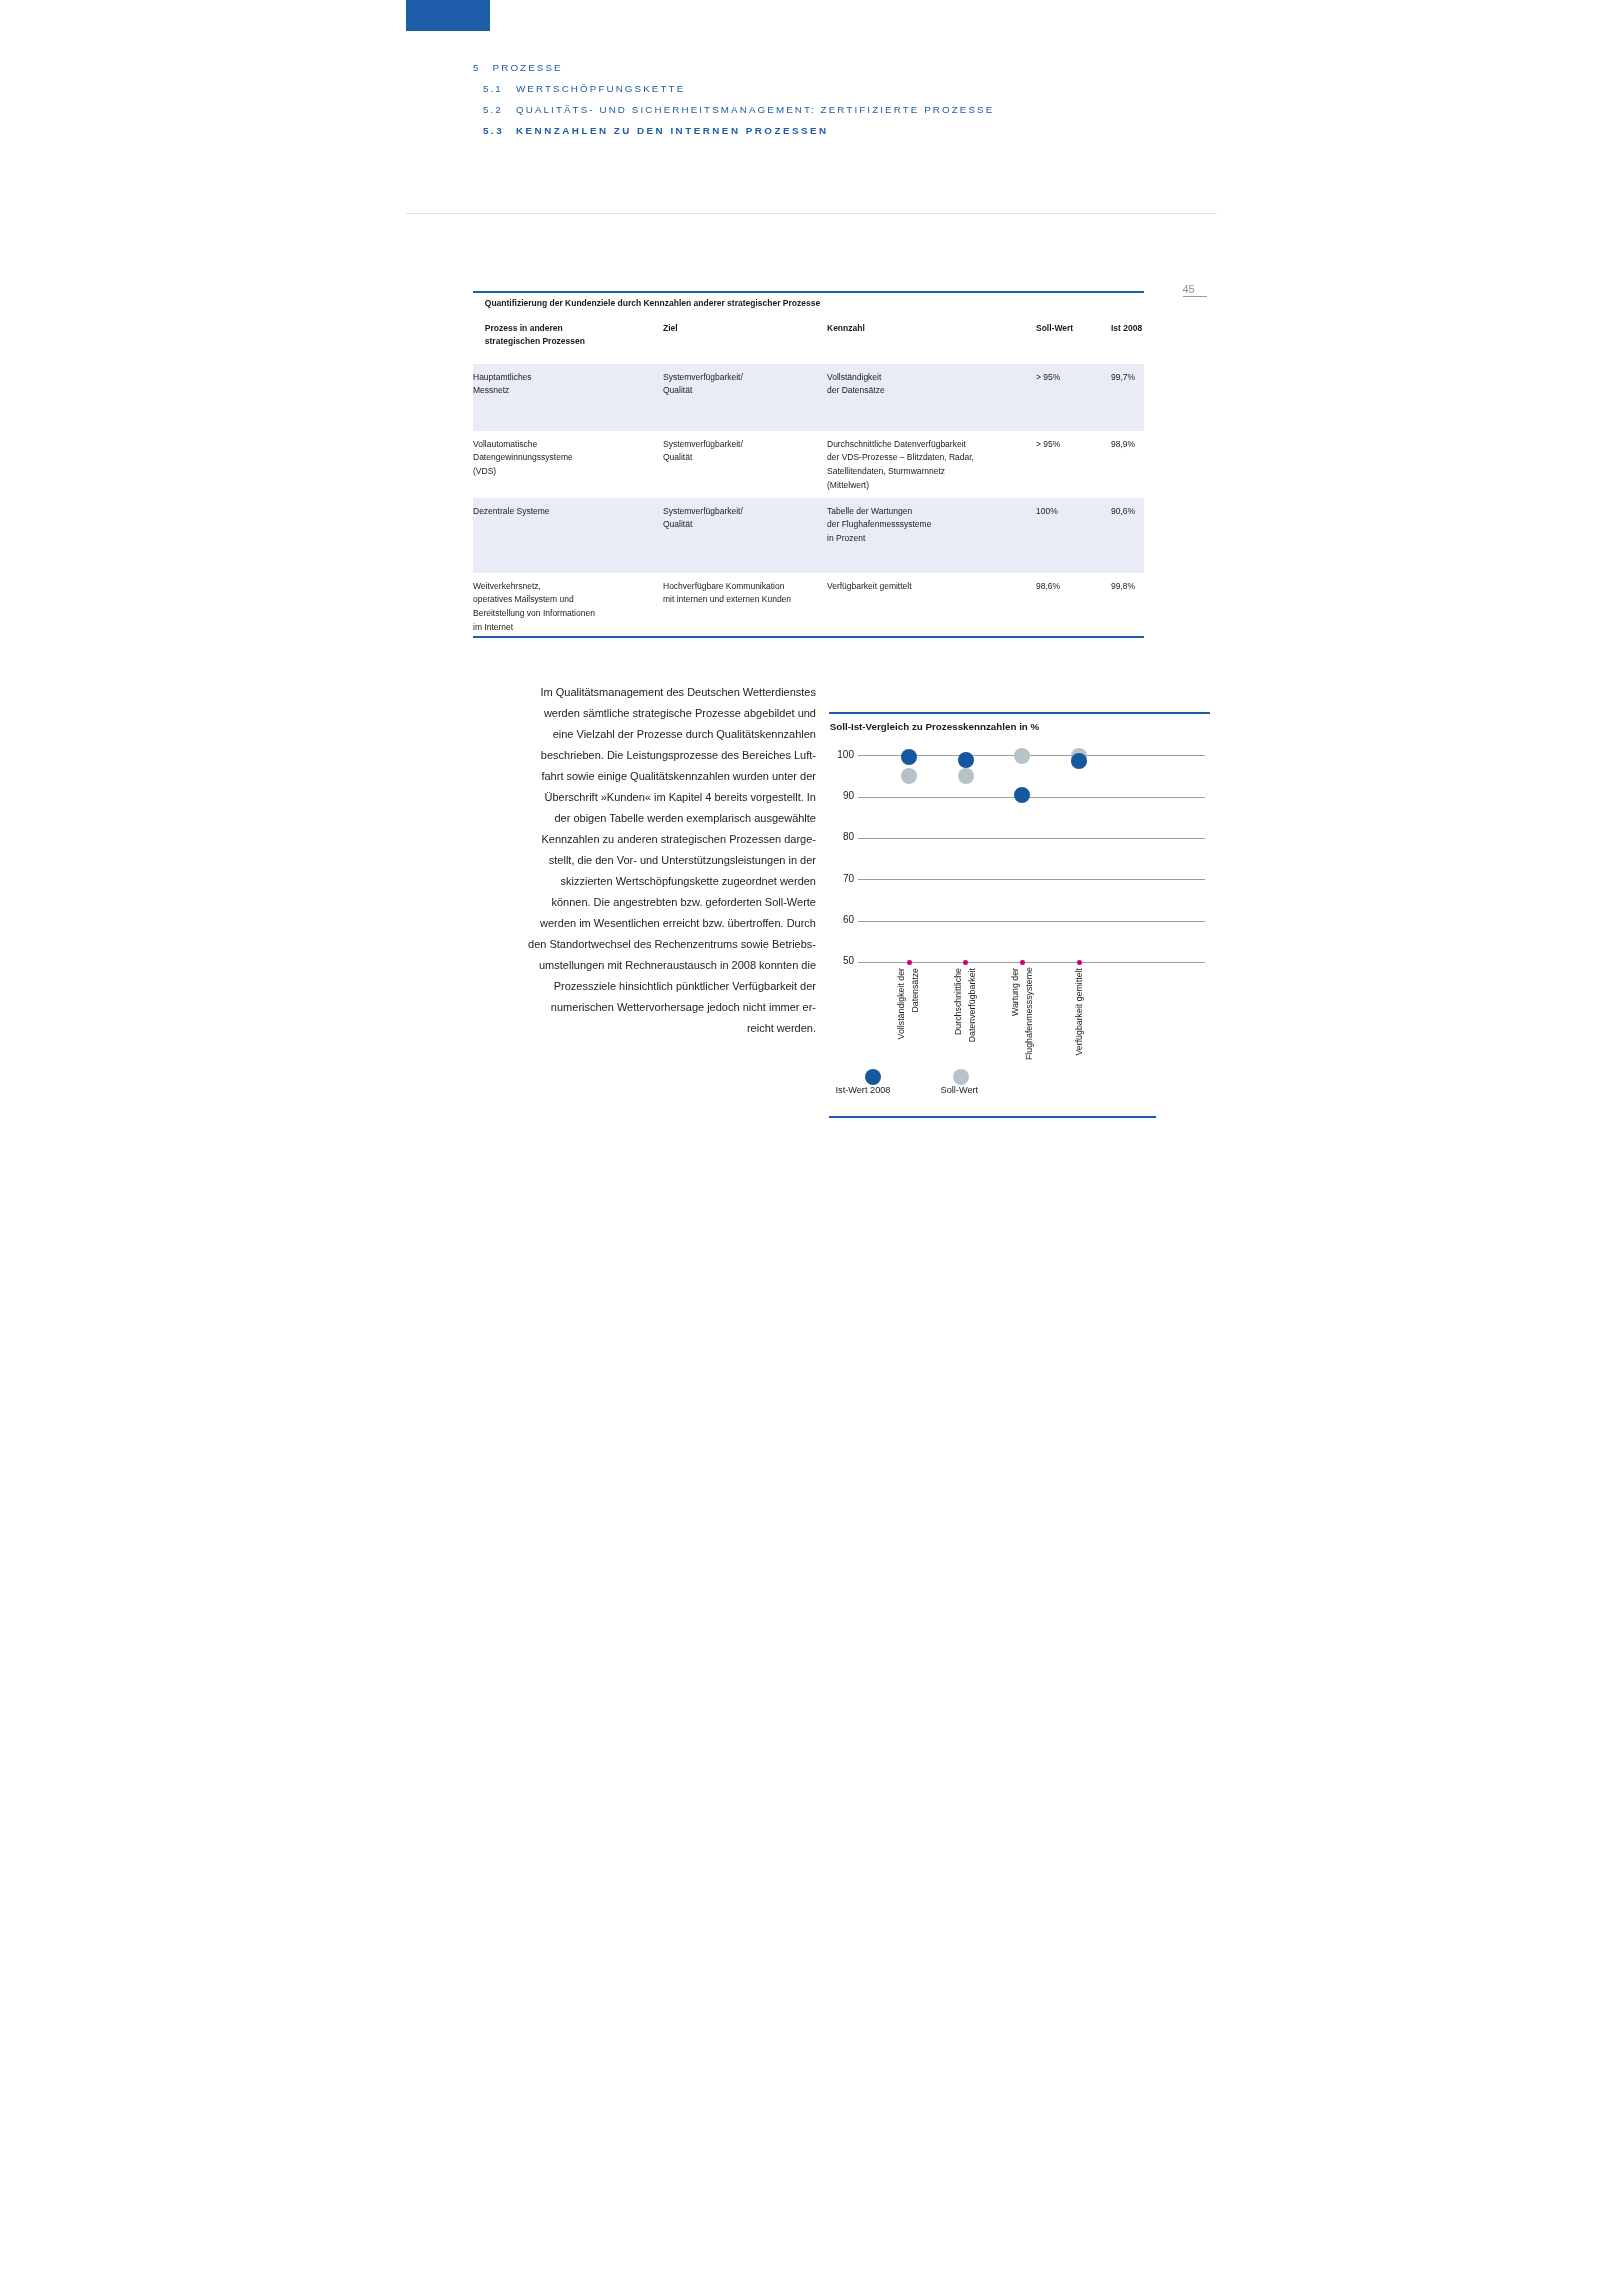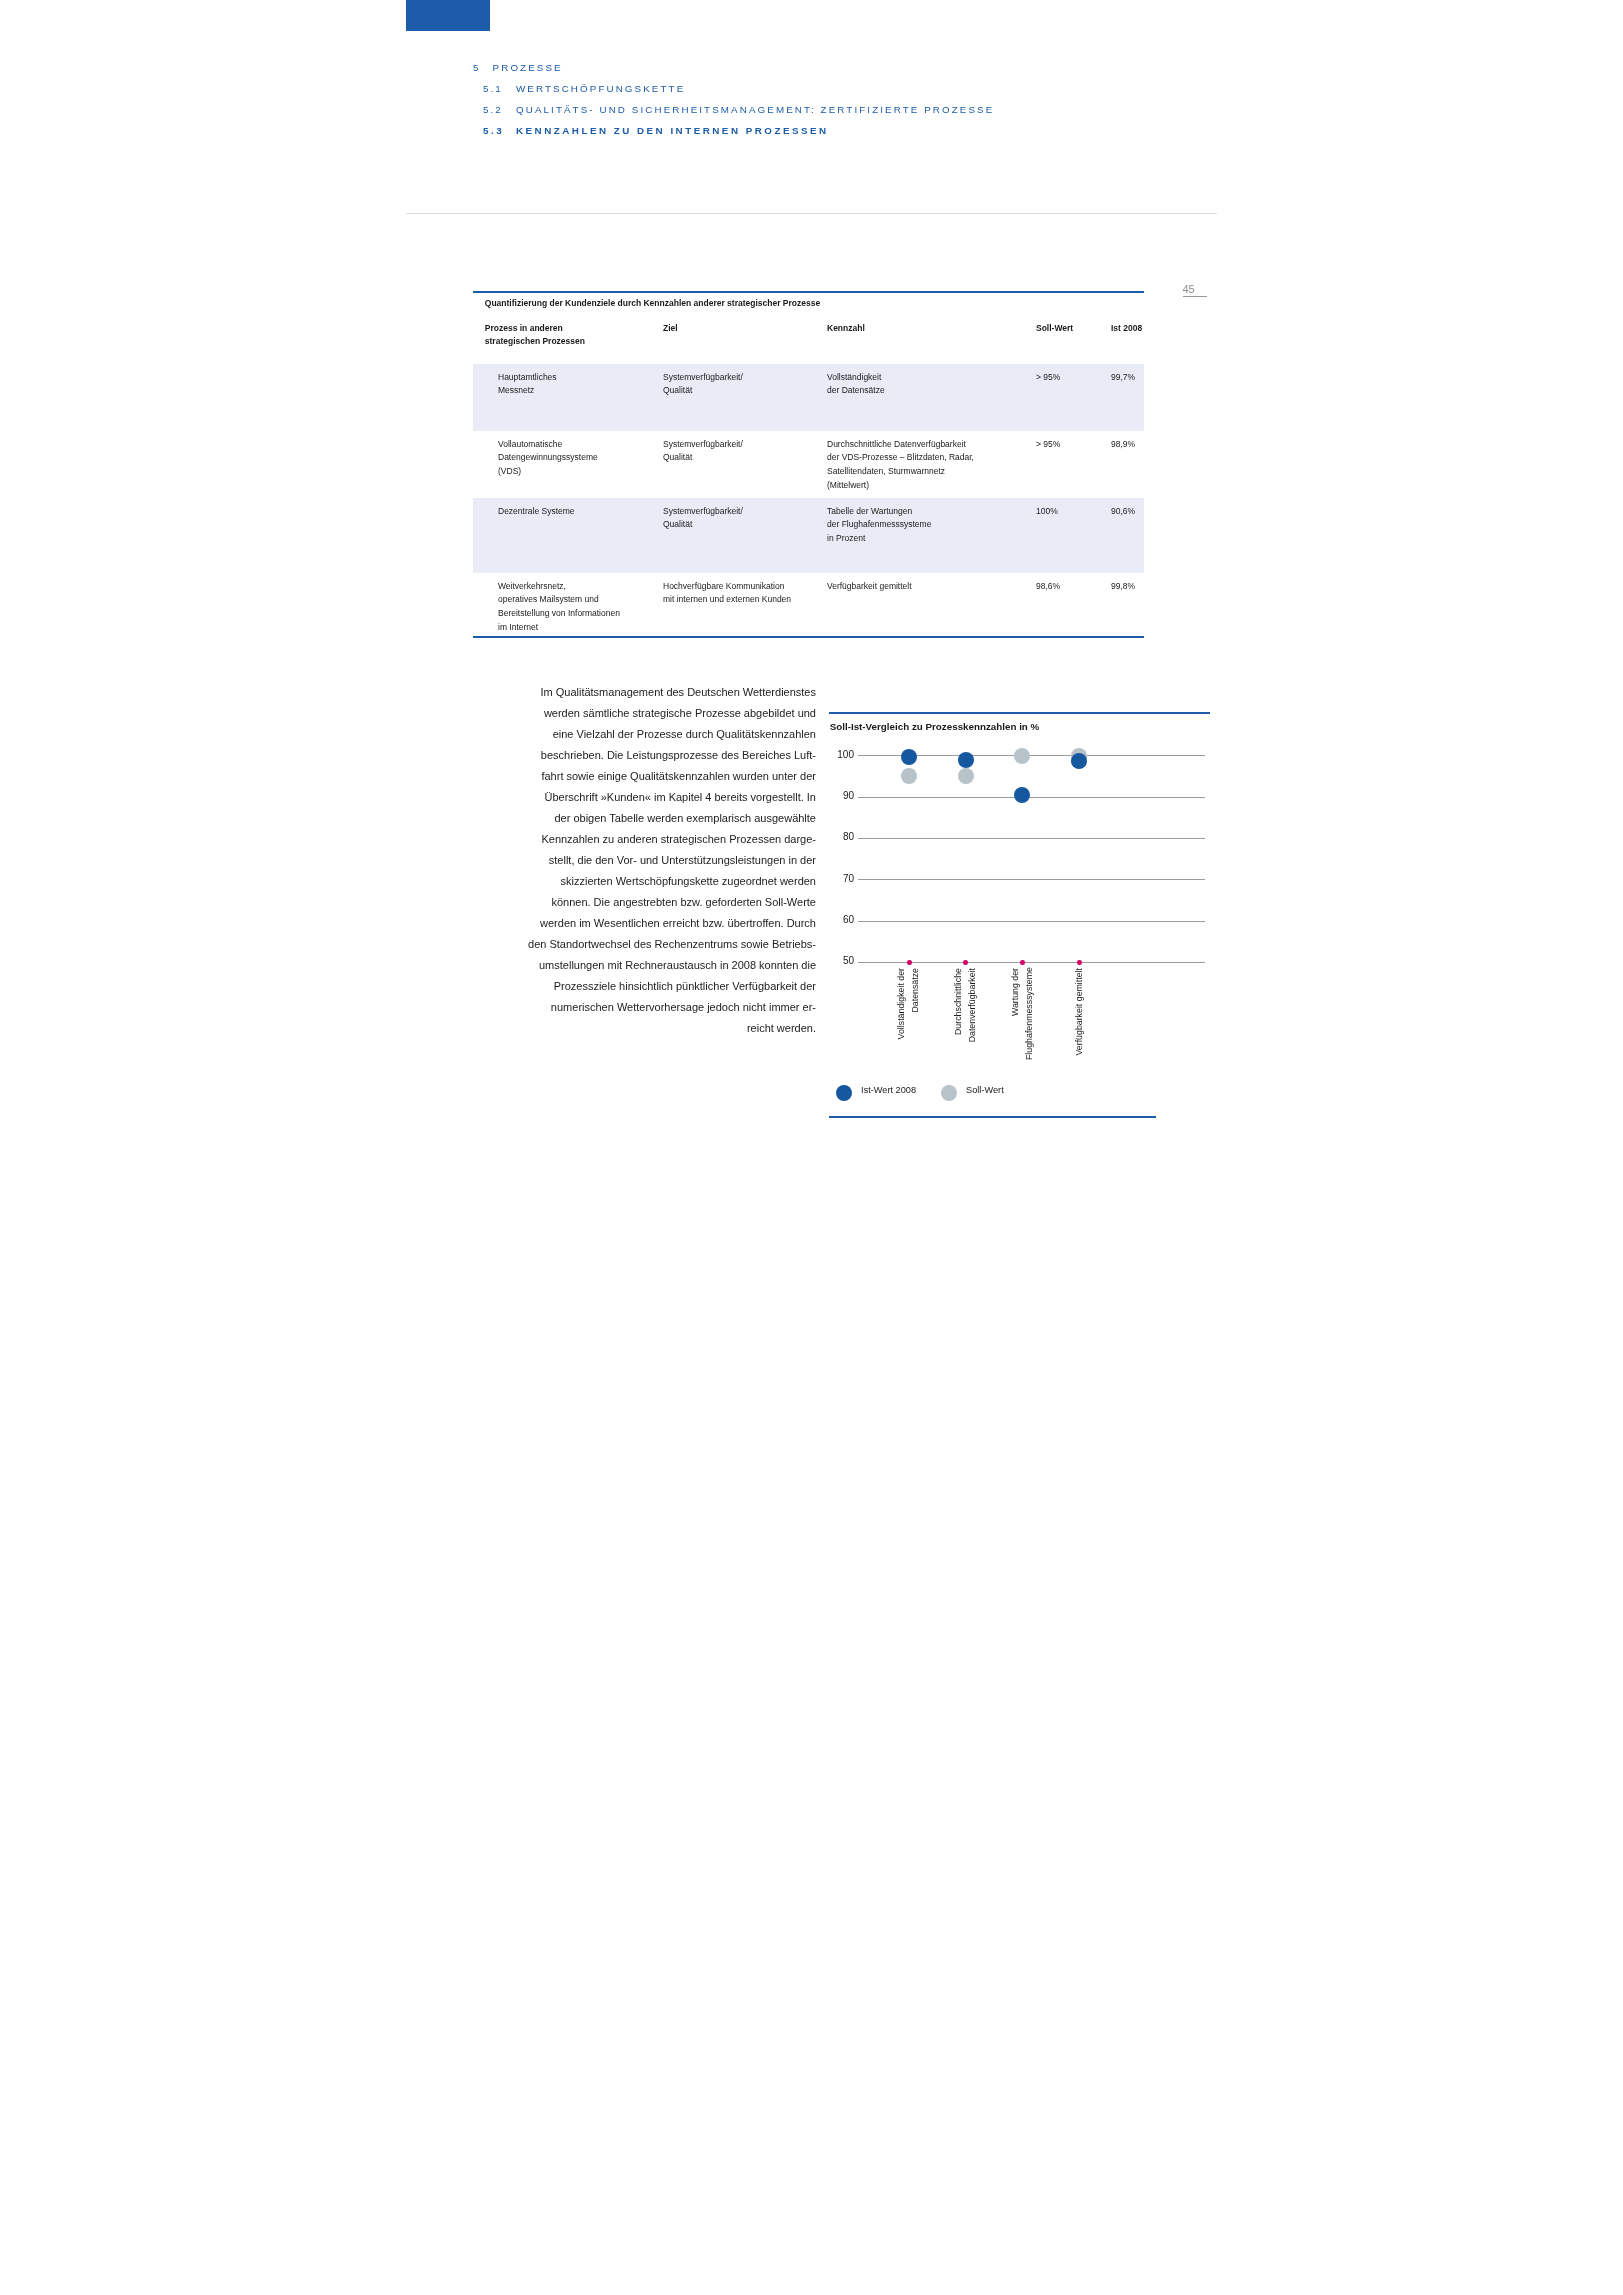--- a/index.html
+++ b/index.html
@@ -26,21 +26,21 @@
 
   
   .dtable { position:absolute; left:67px; top:291px; width:671px; }
   .t-rule { height:2px; background:#1d5ca8; }
   .t-rule.bottom { margin-top:0; }
   .t-title { padding:5.2px 0 0 11.8px; font-size:8.5px; font-weight:bold; }
   .t-head { display:grid; grid-template-columns:190px 164px 209px 75px 33px; margin-top:13.7px; padding-bottom:15.7px; font-size:8.5px; font-weight:bold; line-height:13px; }
   .t-head > div:first-child { padding-left:11.8px; }
   .t-row { display:grid; grid-template-columns:190px 164px 209px 75px 33px; font-size:8.5px; line-height:13.7px; }
   .t-row > div { padding-top:7.2px; }
-  .t-row > div:first-child { padding-left:25px; }
+  .t-row > div:first-child { padding-left:0; }
   .t-row.shade { background:#e9ecf7; }
   .h102{min-height:67px} .h103{min-height:67px} .h115{min-height:75px} .h97{min-height:63px}
   .pre { white-space:pre-line; }
 
   
   .bodytext { position:absolute; left:67px; top:682px; width:343px; font-size:11px; line-height:21px; white-space:pre-line; color:#222;text-align:right; }
 
   
   .chart { position:absolute; left:423px; top:682px; width:381px; height:412px;margin-top:30px; }
   .c-rule-top { position:absolute; left:0; top:0; width:381px; height:2px; background:#1d5ca8; }
@@ -48,21 +48,21 @@
   .c-title { position:absolute; left:0.7px; top:9.2px; font-size:9.8px; font-weight:bold; }
   .plot { position:absolute; left:0; top:0; width:381px; height:406px; }
   .gridline { position:absolute; height:1.3px; background:#9d9d9d; }
   .ytick { position:absolute; width:25px; text-align:right; font-size:10px; color:#1a1a1a; }
   .dot { position:absolute; border-radius:50%; }
   .tickdot { position:absolute; width:4.6px; height:4.6px; border-radius:50%; }
   .xlabel { position:absolute; width:92px; height:31px; transform-origin:0 0; transform:rotate(-90deg) translateX(-100%);
             display:flex; flex-direction:column; justify-content:center; text-align:right;
             font-size:8.8px; line-height:13.7px; white-space:pre-line; color:#1a1a1a; }
   .legend { position:absolute; top:357px; left:6.5px; width:366px; height:17px; }
-  .legend-item { position:absolute; display:flex; align-items:flex-start; top:16px; height:17px; }
+  .legend-item { position:absolute; display:flex; align-items:flex-end; top:0; height:17px;flex-direction:column; }
   .legend-dot { width:16.4px; height:16.4px; border-radius:50%; margin-right:9.2px; flex:0 0 auto; }
   .legend-label { font-size:9.2px; }
 </style>
 </head>
 <body>
 
 <div class="page">
 
   <div class="corner-bar"></div>
 

